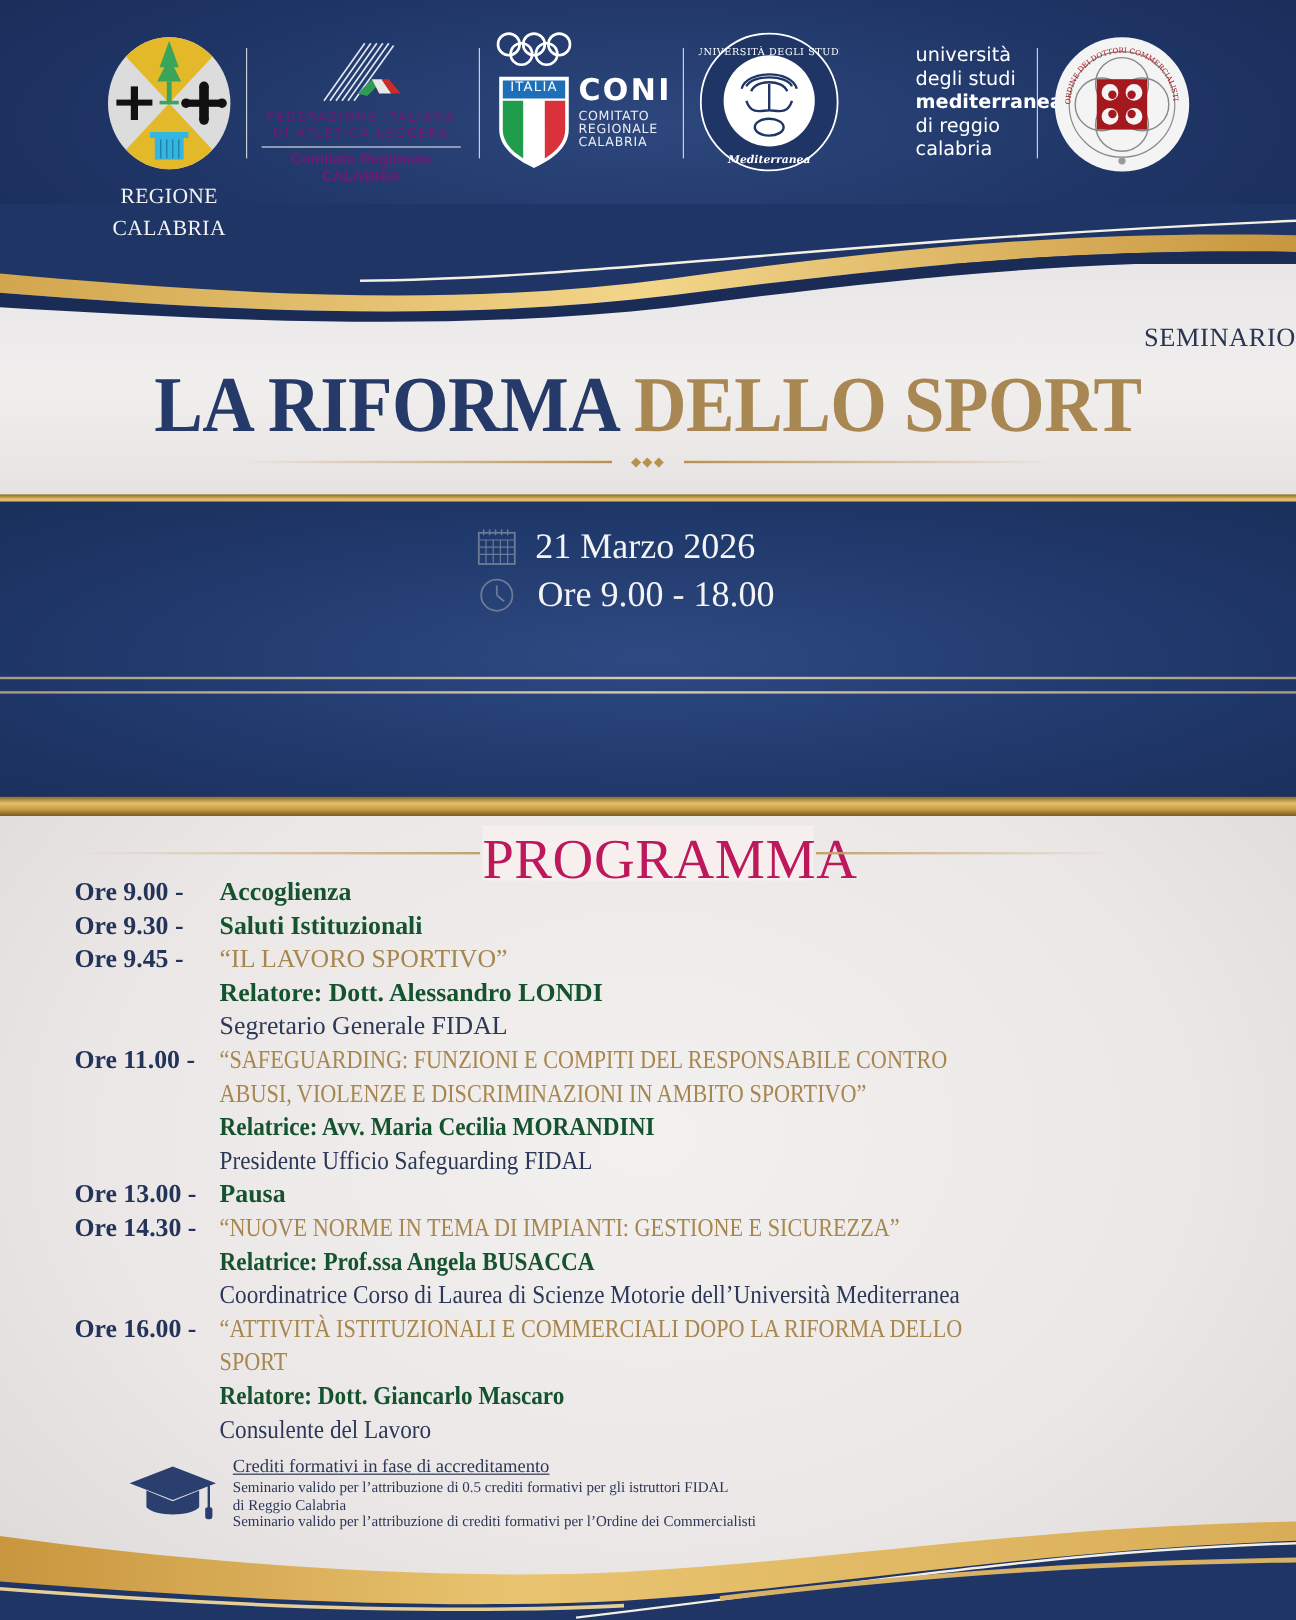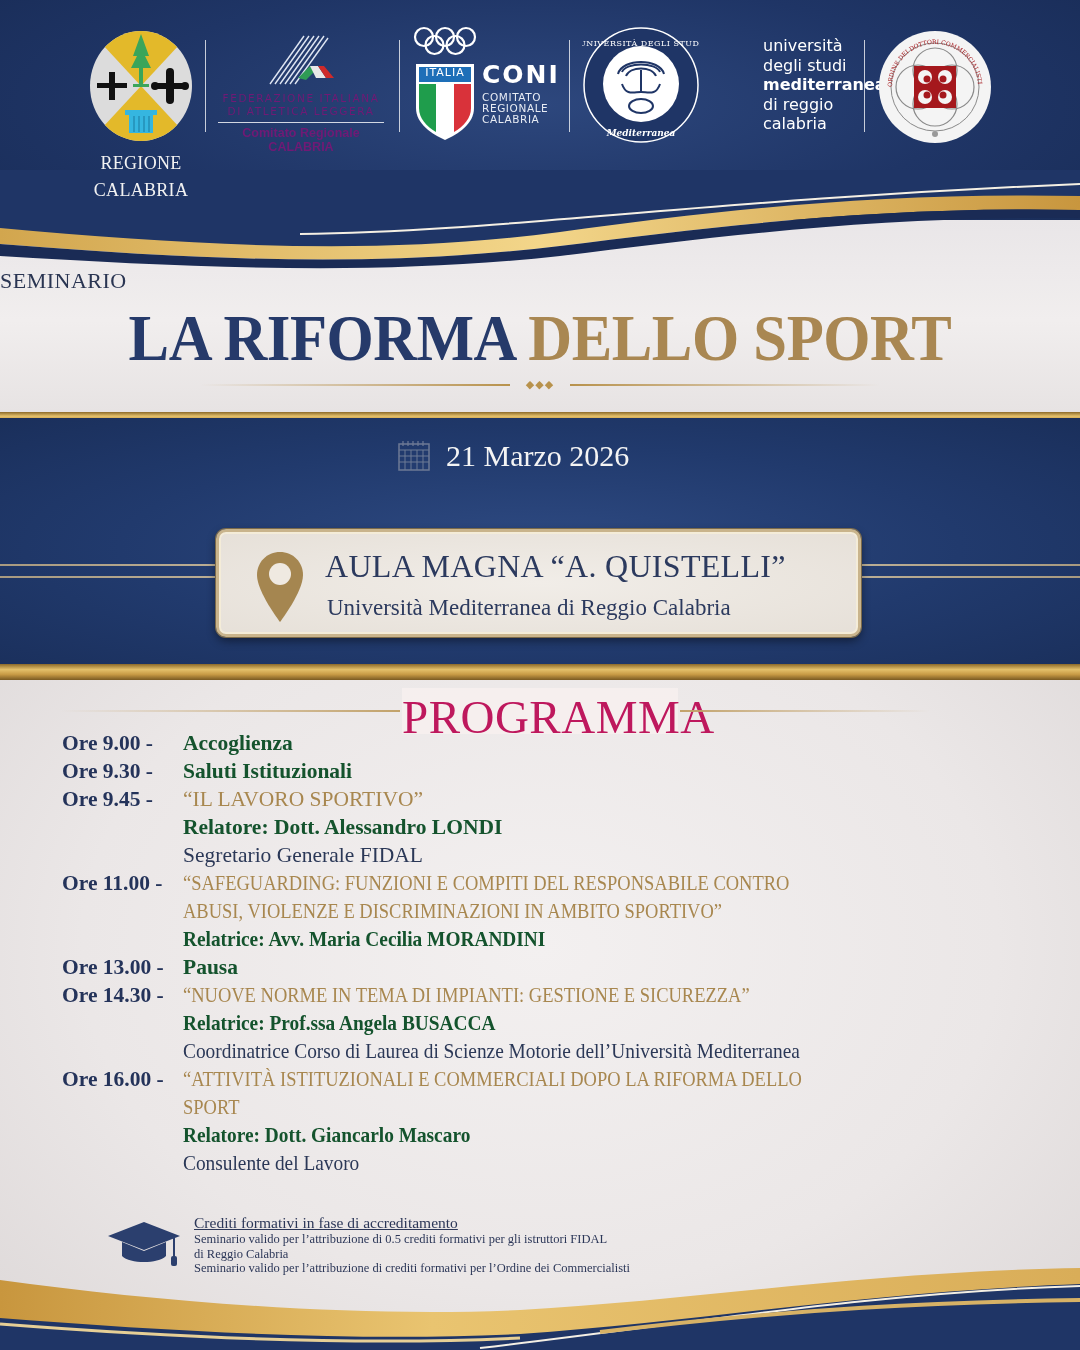--- a/index.html
+++ b/index.html
@@ -70,21 +70,21 @@
   .unirc-text {
     position: absolute; left: 134px; top: 10px; color: #fff; font-family: "DejaVu Sans", sans-serif;
     font-size: 16px; line-height: 19.5px; letter-spacing: 0px; margin-left: 47px;
   }
   .unirc-text .b { font-weight: bold; }
 
   .odcec { position: absolute; left: 878px; top: 4px; }
 
   
   .seminario {
-    position: absolute; left: 0; top: 268px; width: 1080px; text-align: left;
+    position: absolute; left: 0; top: 268px; width: 1080px; text-align: right;
     color: #2a3552; font-size: 22px; letter-spacing: 0.5px;
   }
   .main-title {
     position: absolute; left: 0; top: 300px; width: 1080px; text-align: center;
     font-size: 66px; font-weight: bold; letter-spacing: -0.5px; line-height: 76px;
     transform: scaleX(0.92); transform-origin: 50% 50%;
   }
   .title-a { color: #263a6a; }
   .title-b { color: #a98752; }
   .ornament {
@@ -373,32 +373,34 @@
               <line x1="6" y1="1" x2="6" y2="6"></line>
               <line x1="11" y1="1" x2="11" y2="6"></line>
               <line x1="16" y1="1" x2="16" y2="6"></line>
               <line x1="21" y1="1" x2="21" y2="6"></line>
               <line x1="26" y1="1" x2="26" y2="6"></line>
             </g>
         </svg>
       </span>
       <span class="when-date">21 Marzo 2026</span>
     </div>
+    <div class="when-row">
+      <span class="ico">
+        <svg width="32" height="32" viewBox="0 0 32 32">
+          <circle cx="16" cy="16" r="13" fill="none" stroke="#6d7a95" stroke-width="1.5"></circle>
+          <line x1="16" y1="16" x2="16" y2="8" stroke="#6d7a95" stroke-width="1.5"></line>
+          <line x1="16" y1="16" x2="22" y2="21" stroke="#6d7a95" stroke-width="1.5"></line>
+        </svg>
+      </span>
+      <span class="when-time">Ore 9.00 - 18.00</span>
+    </div>
   </div>
 
   <div class="rails" style="top:564px"></div>
   <div class="rails" style="top:576px"></div>
-  <div class="venue">
-    <svg class="venue-pin" width="50" height="74" viewBox="0 0 50 74">
-      <path d="M25,2 C12,2 2,12 2,25 C2,42 25,72 25,72 C25,72 48,42 48,25 C48,12 38,2 25,2 Z" fill="#a58650"></path>
-      <circle cx="25" cy="24" r="11" fill="#efe9e1"></circle>
-    </svg>
-    <div class="venue-title">AULA MAGNA “A. QUISTELLI”</div>
-    <div class="venue-sub">Università Mediterranea di Reggio Calabria</div>
-  </div>
 
   <div class="prog-head">
     <div class="line l"></div>
     <div class="label-box">
         <div class="label">PROGRAMMA</div>
       </div>
     <div class="line r"></div>
   </div>
 
   <div class="agenda">
@@ -425,20 +427,21 @@
         <span class="ag-line t-navy">Segretario Generale FIDAL</span>
       </div>
     </div>
 
     <div class="ag-row">
       <div class="ag-time">Ore 11.00 -</div>
       <div class="ag-body">
         <span class="ag-line t-gold"><span class="narrow">“SAFEGUARDING: FUNZIONI E COMPITI DEL RESPONSABILE CONTRO</span></span>
         <span class="ag-line t-gold"><span class="narrow">ABUSI, VIOLENZE E DISCRIMINAZIONI IN AMBITO SPORTIVO”</span></span>
         <span class="ag-line t-navy-b"><span class="narrow2">Relatrice: Avv. Maria Cecilia MORANDINI</span></span>
+        <span class="ag-line t-navy"><span class="narrow2">Presidente Ufficio Safeguarding FIDAL</span></span>
       </div>
     </div>
 
     <div class="ag-row">
       <div class="ag-time">Ore 13.00 -</div>
       <div class="ag-body">
           <span class="ag-line t-navy-b">Pausa</span>
         </div>
     </div>
 

